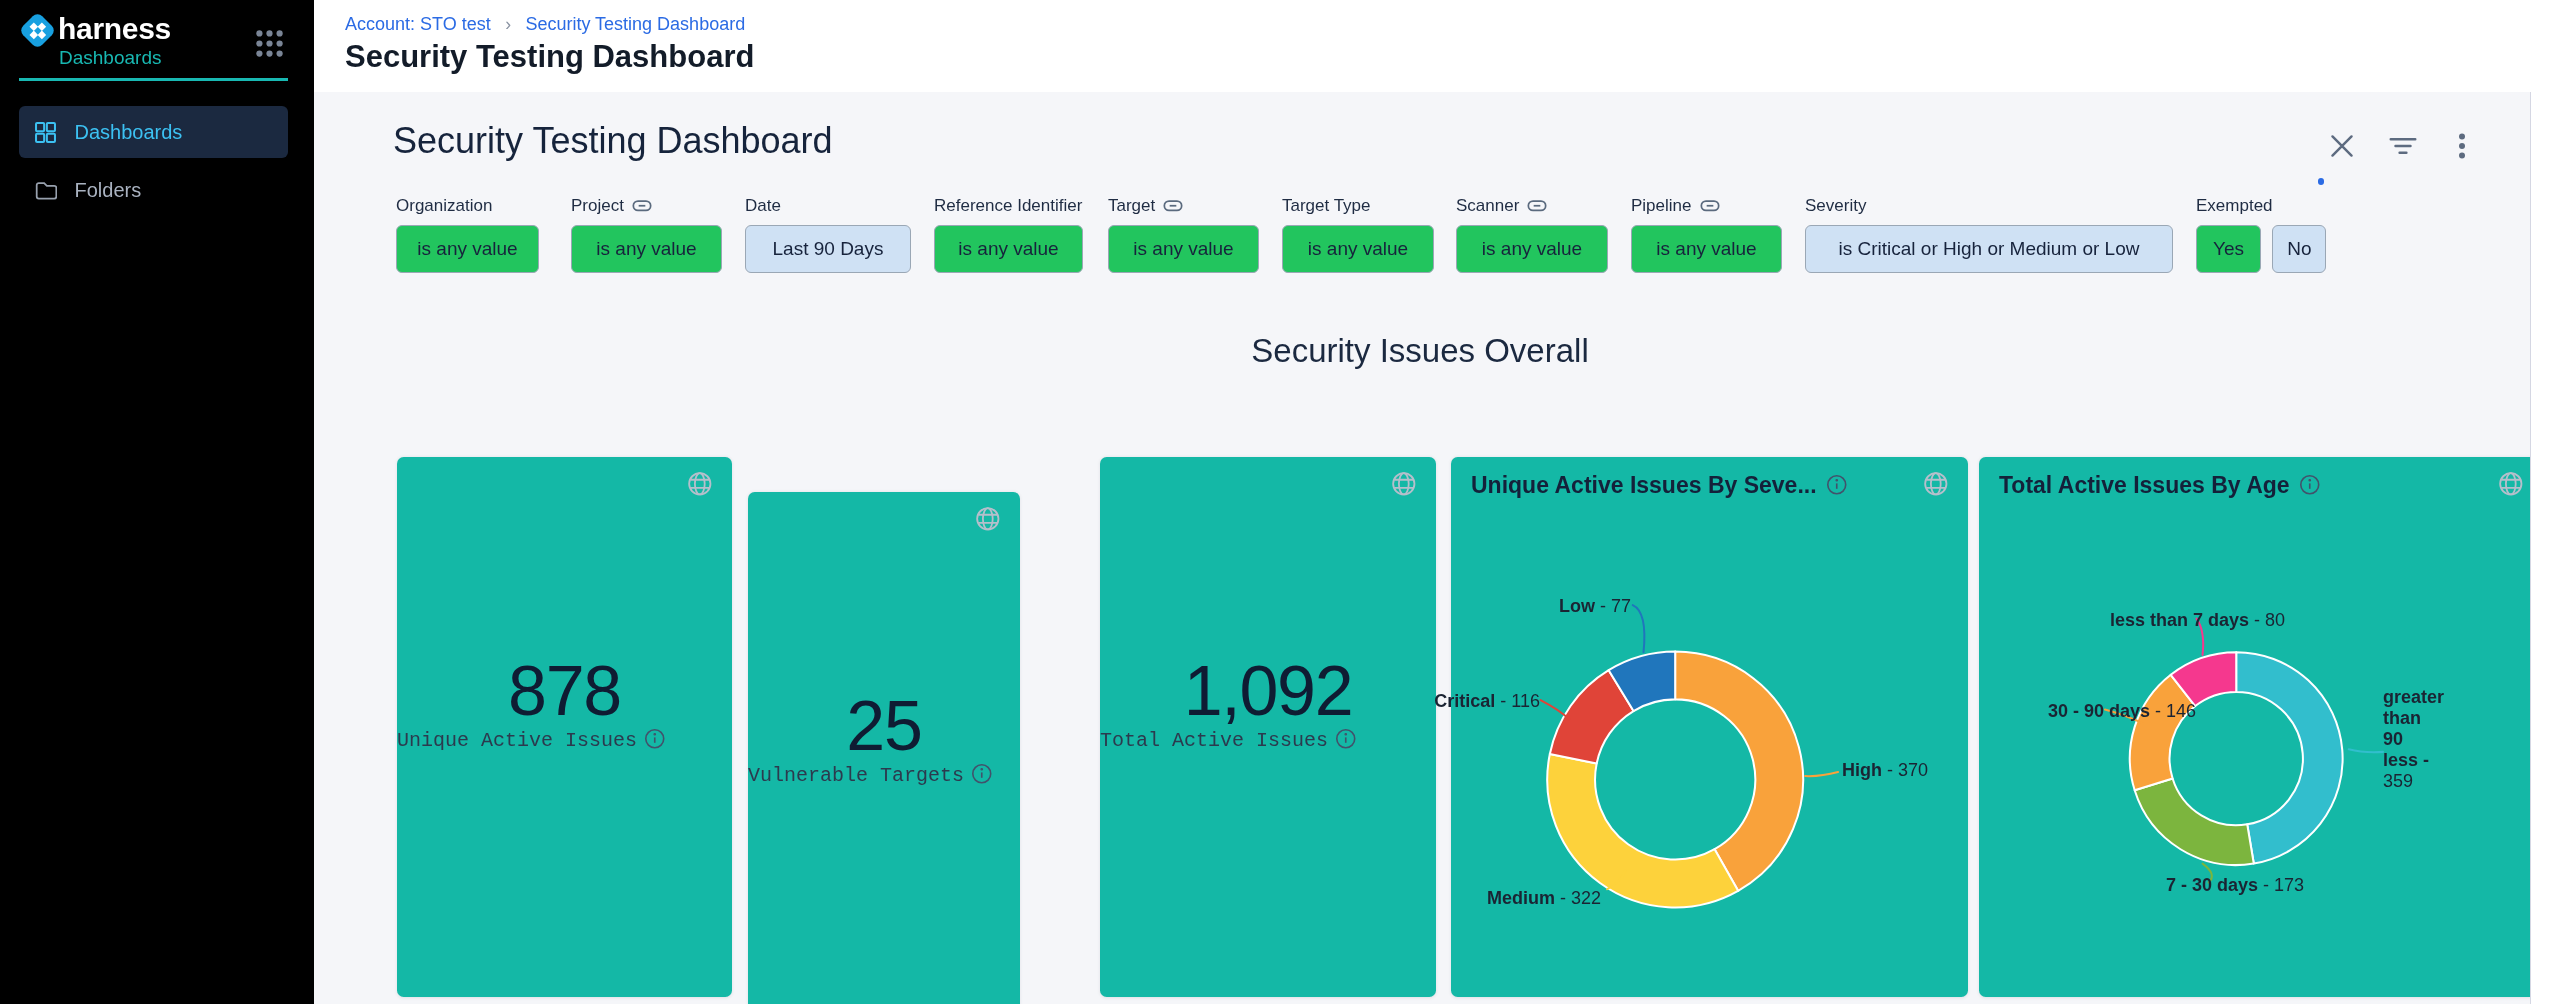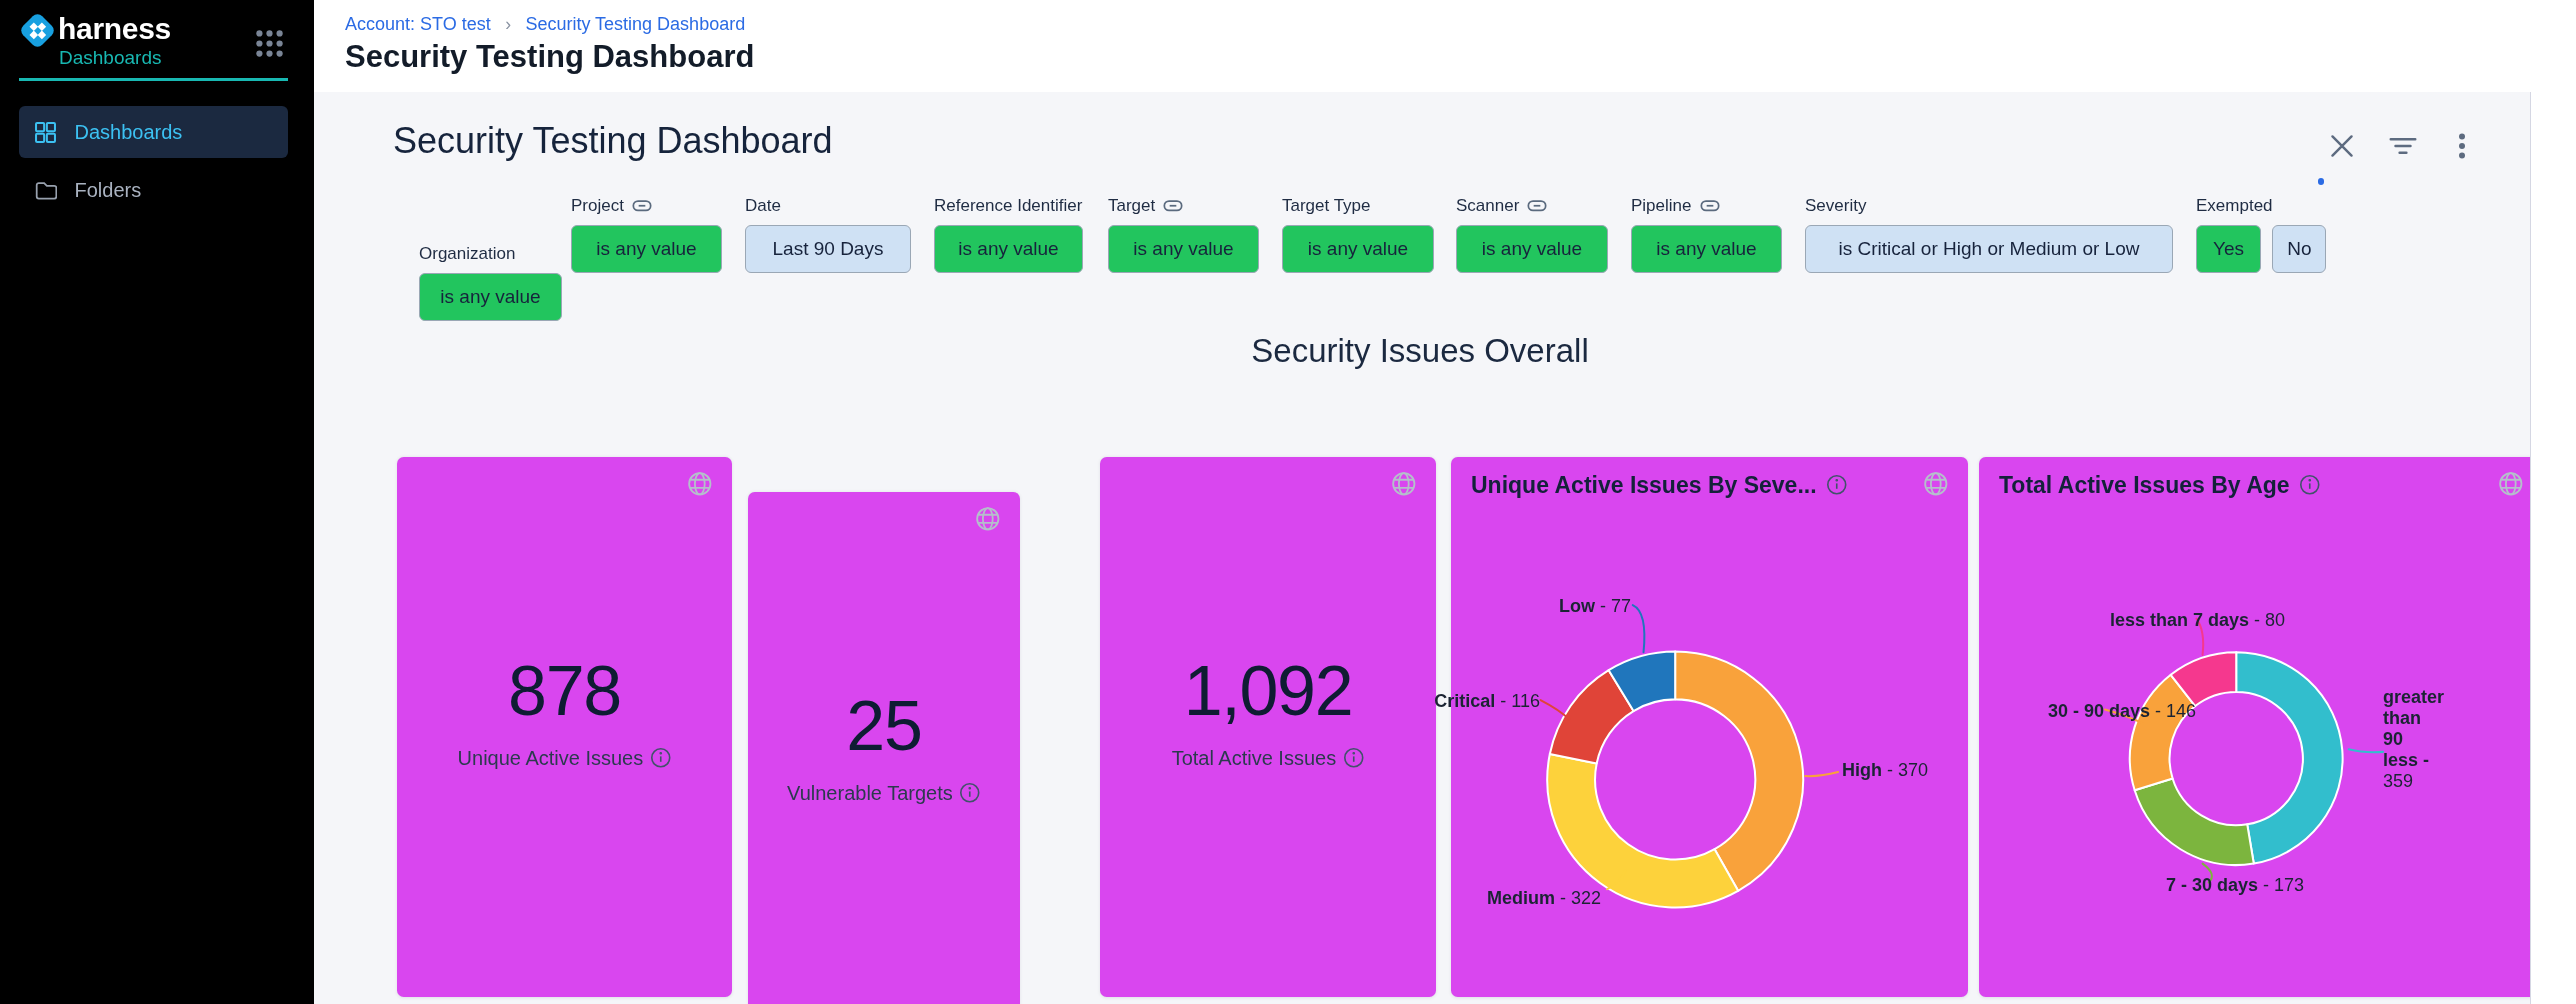--- a/index.html
+++ b/index.html
@@ -42,24 +42,24 @@
   .filter .flabel { font-size:17px; font-weight:500; color:#1f2c43; height:23px; white-space:nowrap; display:flex; align-items:center; }
   .filter .flabel svg { margin-left:8px; }
   .filter .fbtn { margin-top:8px; height:48px; border:1.3px solid #9aa7b5; border-radius:6px; background:#22c55e;
                   display:flex; align-items:center; justify-content:center; font-size:19px; color:#17233c; cursor:pointer; white-space:nowrap; }
   .filter .fbtn.hl { background:#cfe1f4; }
   .toggle-row { display:flex; gap:11.4px; margin-top:8px; }
   .toggle-row .fbtn { margin-top:0; }
 
   .section-title { position:absolute; left:79px; top:240px; width:2054px; text-align:center; font-size:33px; font-weight:400; color:#1b2940; }
 
-  .card { position:absolute; top:365px; height:540px; background:#d946ef; border-radius:6.7px; box-shadow:0 0.7px 3.4px rgba(30,40,60,.10); }
+  .card { position:absolute; top:365px; height:540px; background:#14b8a6; border-radius:6.7px; box-shadow:0 0.7px 3.4px rgba(30,40,60,.10); }
   .globe { position:absolute; right:19px; top:13.5px; width:25.6px; height:25.6px; cursor:pointer; }
   .stat-value { position:absolute; left:0; top:194px; width:100%; text-align:center; font-size:70px; font-weight:400; color:#0f1c33; letter-spacing:-1.3px; }
-  .stat-label { position:absolute; left:0; top:290px; width:100%; text-align:center; font-size:20px; color:#2c3a4e; }
+  .stat-label { position:absolute; left:0; top:271px; width:100%; font-size:20px; color:#2c3a4e;font-family:Liberation Mono, monospace; }
   .stat-label svg { vertical-align:-3.4px; margin-left:6.7px; }
   .card-title { position:absolute; left:20px; top:15px; font-size:23px; font-weight:700; color:#14213a; white-space:nowrap; }
   .card-title svg { vertical-align:-2.7px; margin-left:9.4px; }
   .donut-svg { position:absolute; left:0; top:109px; }
   .d-label { position:absolute; font-size:18px; color:#1b2433; white-space:nowrap; }
   .d-label b { font-weight:700; }
   .d-lines { position:absolute; font-size:18px; color:#1b2433; line-height:21px; width:65px; }
   .d-lines b { display:block; font-weight:700; }
   .d-lines span { display:block; font-weight:400; }
 </style>
@@ -138,21 +138,21 @@
       </svg>
       <svg class="tb-icon" style="left:120px;" viewBox="0 0 44 44">
         <g fill="#5d6b80">
           <circle cx="22" cy="8" r="4.4"></circle>
             <circle cx="22" cy="22" r="4.4"></circle>
             <circle cx="22" cy="36" r="4.4"></circle>
         </g>
       </svg>
     </div>
 
-    <div class="filter" style="left:105px;margin-top:48px;">
+    <div class="filter" style="left:82px;">
       <div class="flabel">
           <span>Organization</span>
         </div>
       <div class="fbtn" style="width:143px;">is any value</div>
     </div>
 
     <div class="filter" style="left:257px;">
       <div class="flabel">
           <span>Project</span>
         <svg width="20" height="13.5" viewBox="0 0 30 20">

